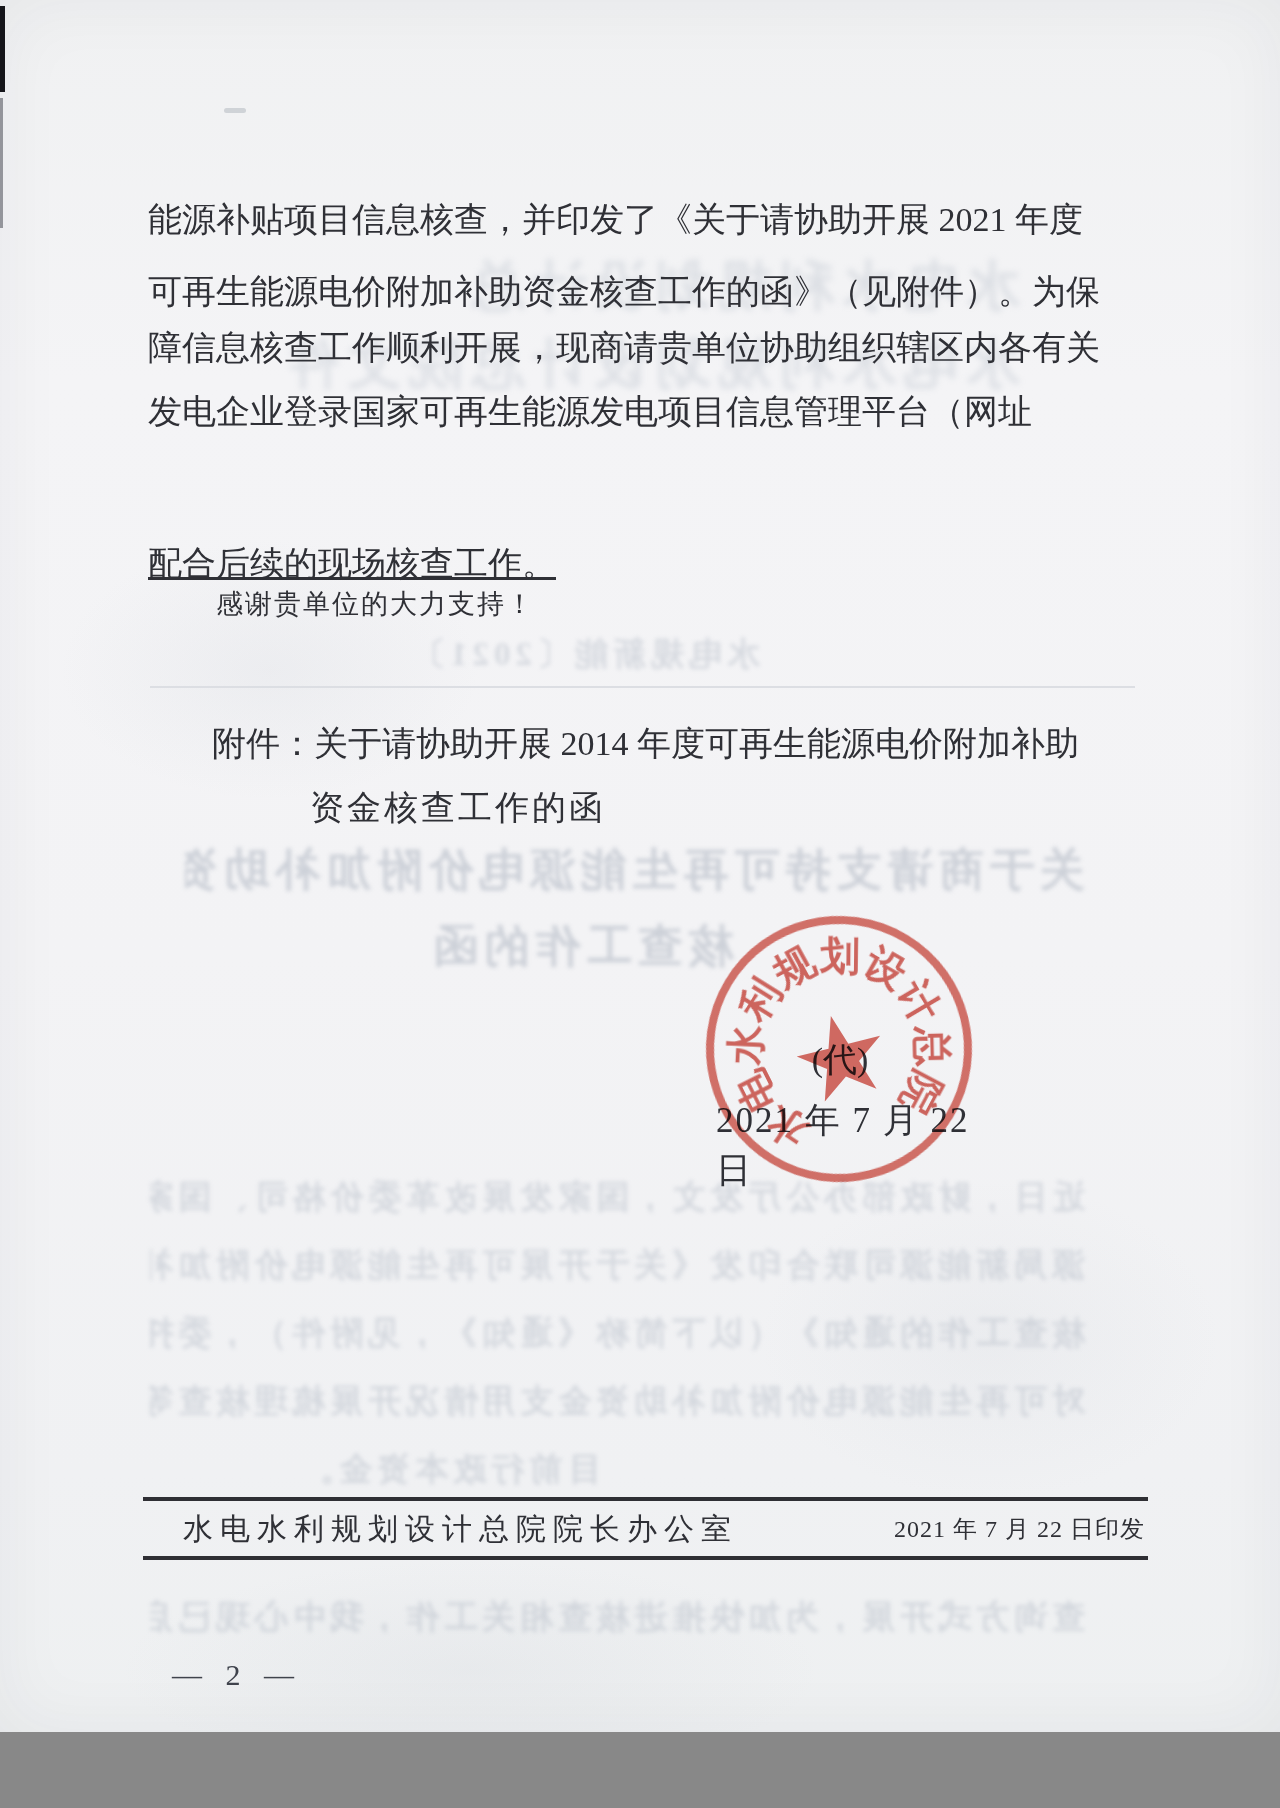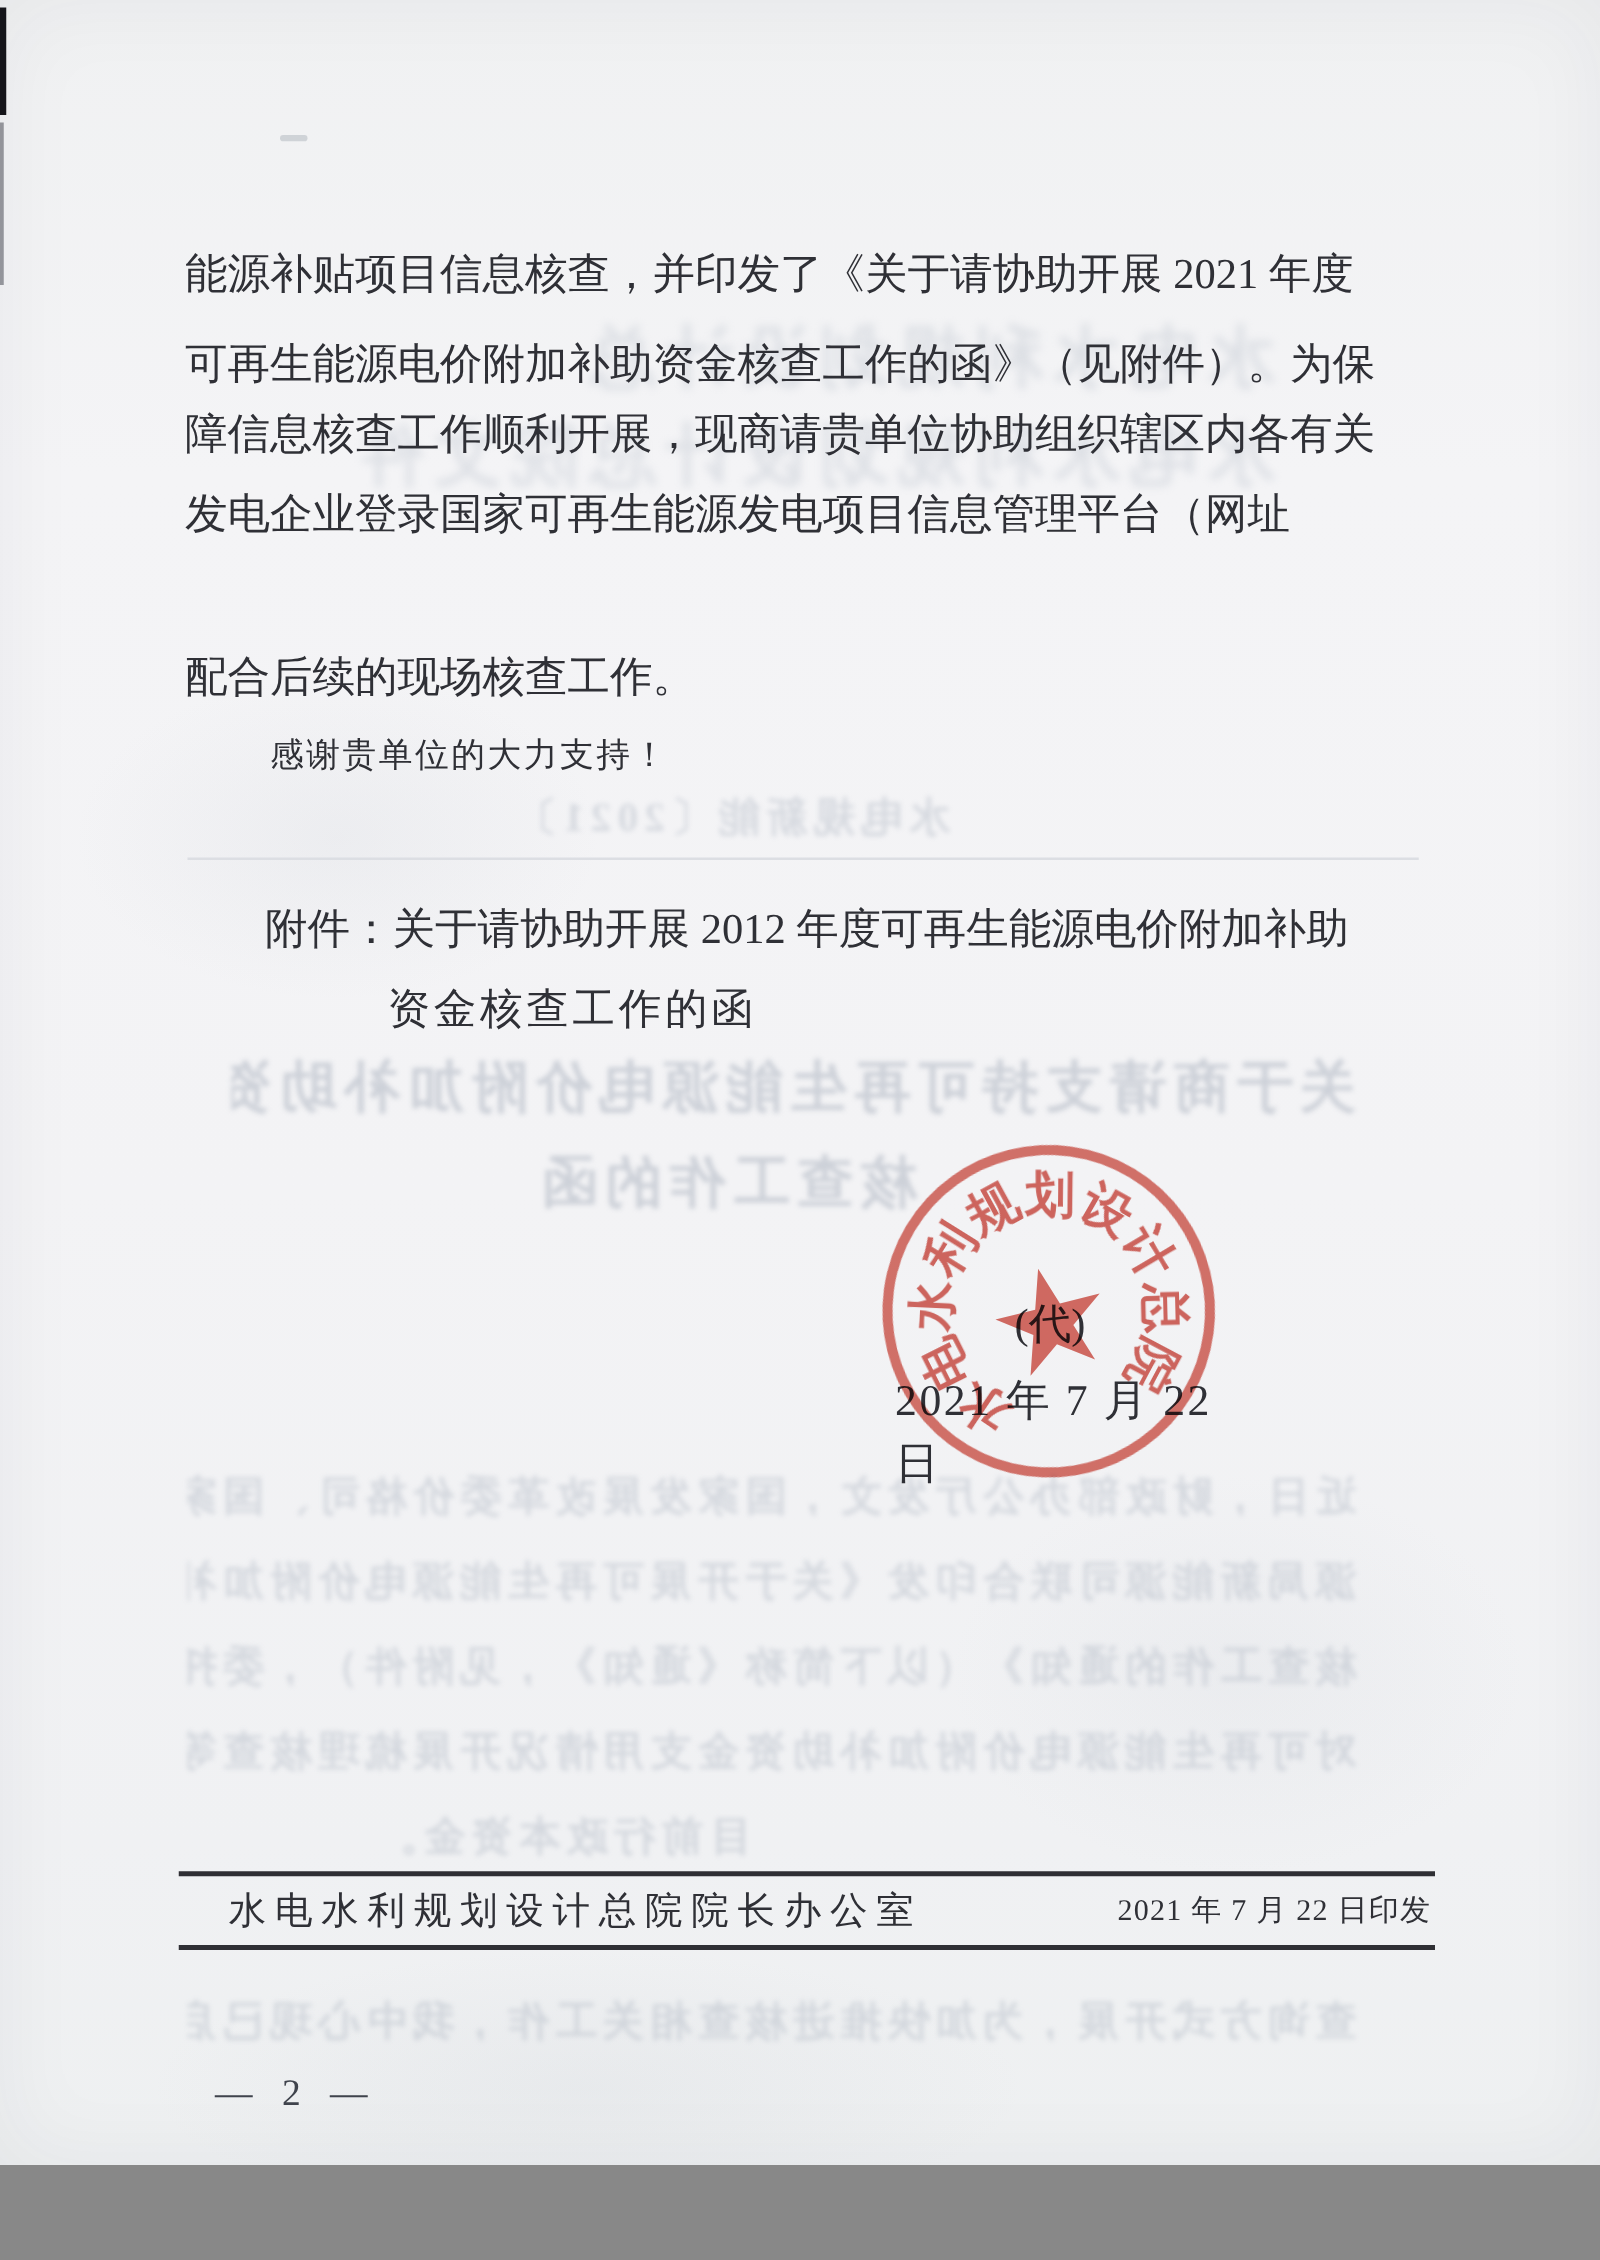--- a/index.html
+++ b/index.html
@@ -110,24 +110,24 @@
   <div class="bleed bleed-line" style="left:150px;top:1243px;width:935px;">源局新能源司联合印发《关于开展可再生能源电价附加补助资金</div>
   <div class="bleed bleed-line" style="left:150px;top:1311px;width:935px;">核查工作的通知》（以下简称《通知》，见附件），委托我中心</div>
   <div class="bleed bleed-line" style="left:150px;top:1379px;width:935px;">对可再生能源电价附加补助资金支用情况开展梳理核查等有关</div>
   <div class="bleed bleed-line" style="left:150px;top:1447px;width:450px;">目前行政本资金。</div>
   <div class="bleed bleed-line" style="left:150px;top:1595px;width:935px;">查询方式开展，为加快推进核查相关工作，我中心现已启动有关</div>
 
   <div class="line" style="top:188px;">能源补贴项目信息核查，并印发了《关于请协助开展 2021 年度</div>
   <div class="line" style="top:260px;">可再生能源电价附加补助资金核查工作的函》（见附件）。为保</div>
   <div class="line" style="top:316px;">障信息核查工作顺利开展，现商请贵单位协助组织辖区内各有关</div>
   <div class="line" style="top:380px;">发电企业登录国家可再生能源发电项目信息管理平台（网址</div>
-  <div class="line noj" style="top:511px;">配合后续的现场核查工作。</div>
+  <div class="line noj" style="top:532px;text-decoration:underline;">配合后续的现场核查工作。</div>
   <div class="thanks">感谢贵单位的大力支持！</div>
 
-  <div class="att1">附件：关于请协助开展 2012 年度可再生能源电价附加补助</div>
+  <div class="att1">附件：关于请协助开展 2014 年度可再生能源电价附加补助</div>
   <div class="att2">资金核查工作的函</div>
 
   <div class="sig-proxy">(代)</div>
   <div class="sig-date">2021 年 7 月 22 日</div>
 
   <div class="seal">
     <div class="seal-ring"></div>
     <div class="seal-arc">
         <span style="transform: translate(-50%, -50%) rotate(-132deg) translateY(-93px);">水</span>
         <span style="transform: translate(-50%, -50%) rotate(-102.667deg) translateY(-93px);">电</span>

